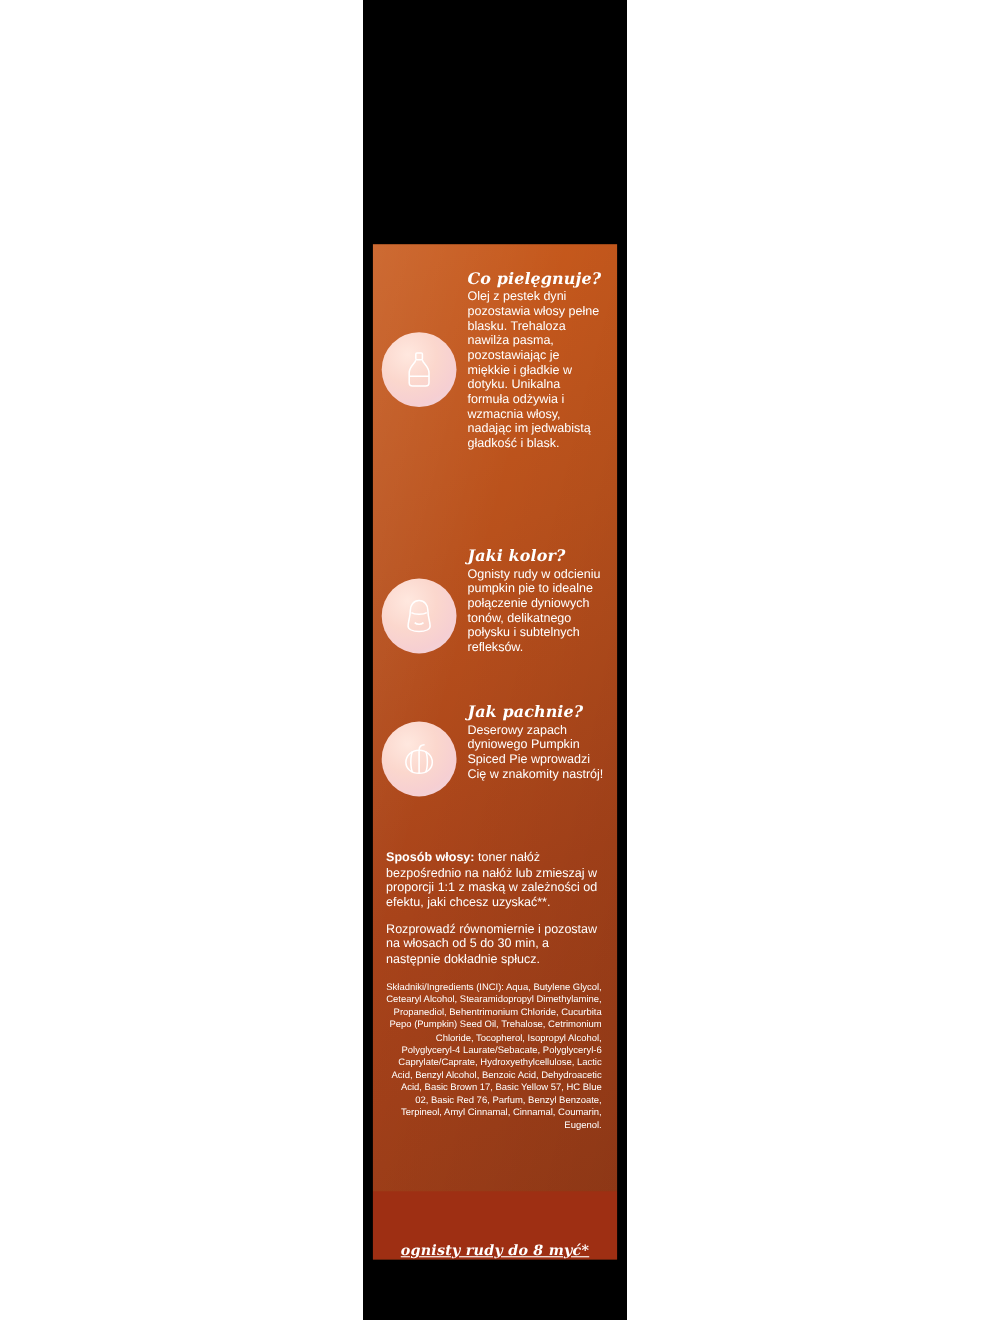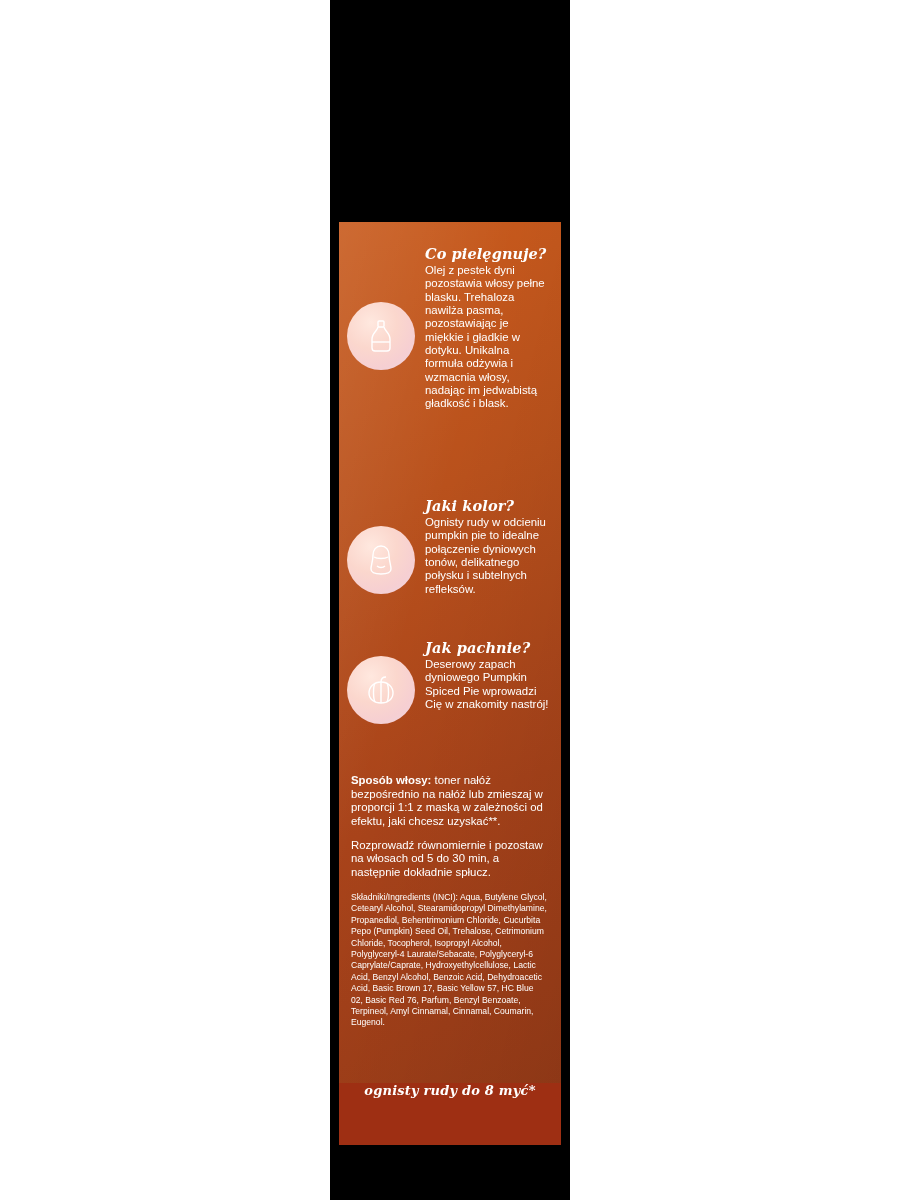--- a/index.html
+++ b/index.html
@@ -100,35 +100,36 @@
   }
   .usage p { margin: 0 0 10px 0; }
   .usage b { font-weight: bold; }
 
   
   .ingredients {
     margin: 0 14px 16px 12px;
     font-size: 8.6px;
     line-height: 1.33;
     color: #ffffff;
-    text-align: left;
+    text-align: right;
   }
 
   
   .bottom-bar {
     position: absolute;
     left: 0;
     bottom: 0;
     width: 100%;
     height: 62px;
     background: #9e2f13;
     display: flex;
-    align-items: flex-start;
+    align-items: flex-end;
     justify-content: center;
     z-index: 3;
+    text-decoration: underline;
   }
   .bottom-bar span {
     font-family: "DejaVu Serif", serif;
     font-style: italic;
     font-weight: bold;
     font-size: 13px;
     color: #ffffff;
     letter-spacing: 0.2px;
   }
 </style>

